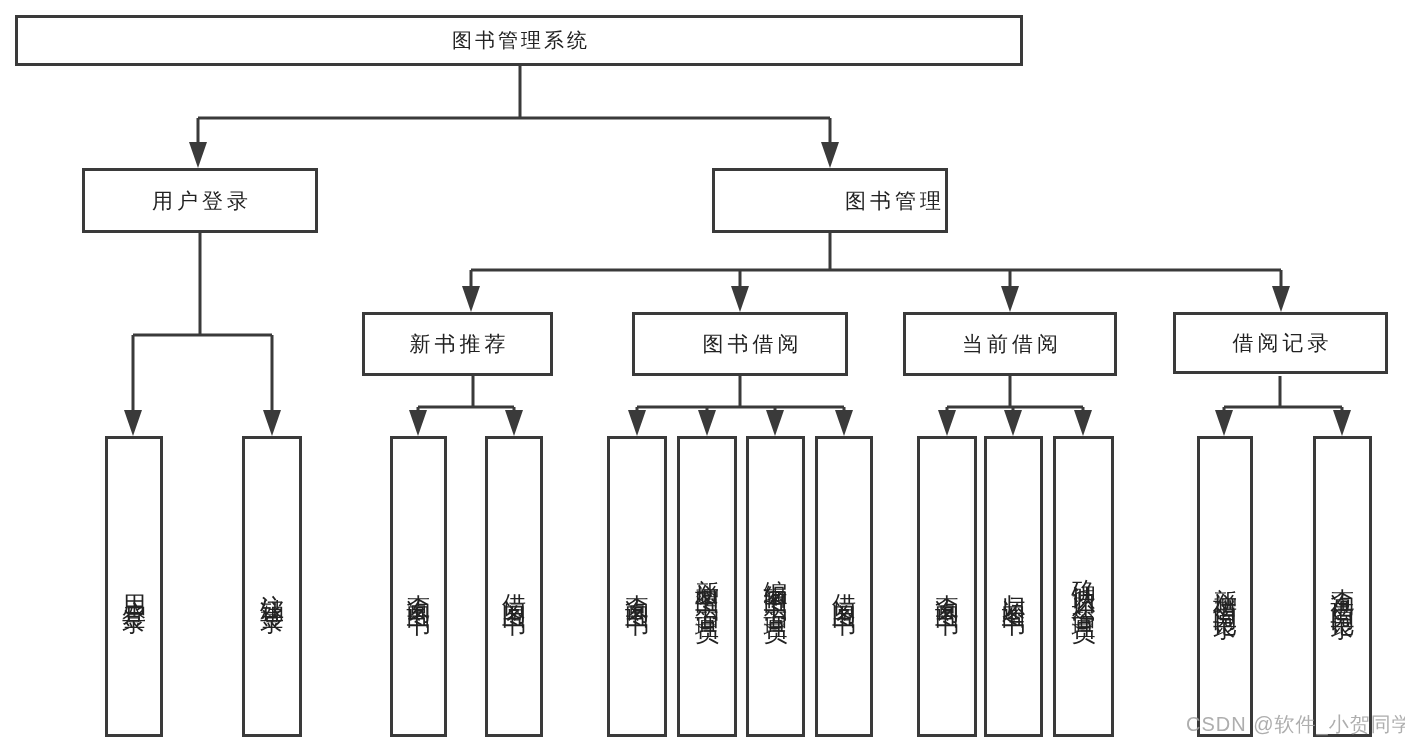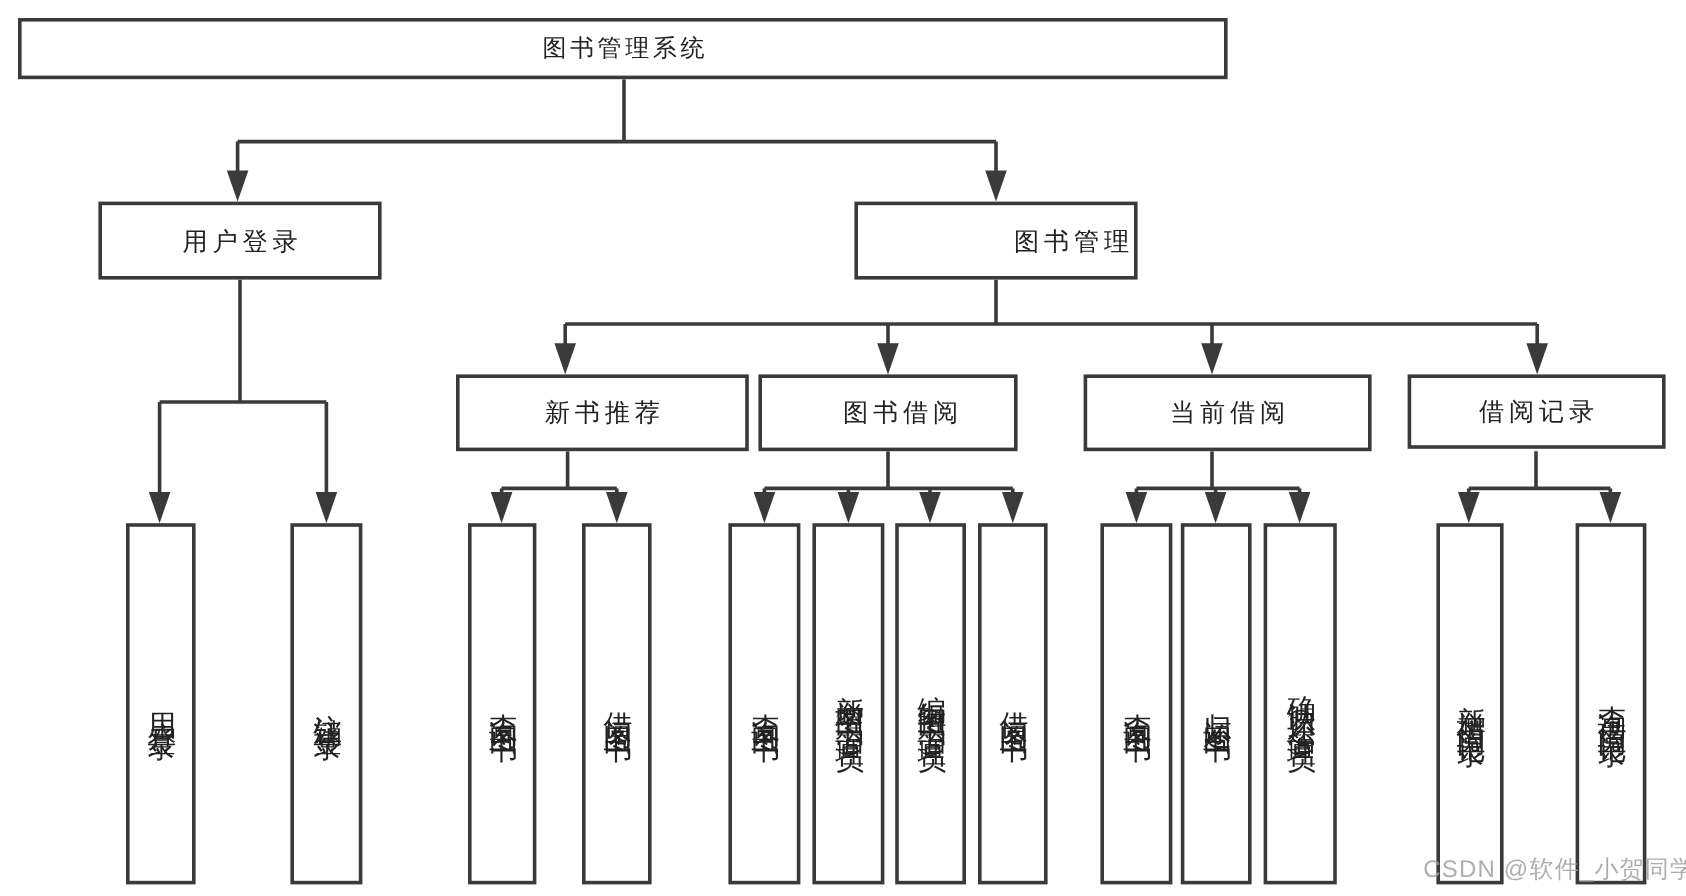--- a/index.html
+++ b/index.html
@@ -115,27 +115,27 @@
     <span class="htext">图书管理系统</span>
   </div>
 
   <div class="node node-h" style="left:82px; top:168px; width:236px; height:65px;">
     <span class="htext">用户登录</span>
   </div>
   <div class="node node-h" style="left:712px; top:168px; width:236px; height:65px;justify-content:flex-end;">
     <span class="htext">图书管理</span>
   </div>
 
-  <div class="node node-h" style="left:380px; top:312px; width:244px; height:64px;">
+  <div class="node node-h" style="left:362px; top:312px; width:191px; height:64px;">
     <span class="htext">新书推荐</span>
   </div>
   <div class="node node-h" style="left:632px; top:312px; width:216px; height:64px;padding-left:21px;">
     <span class="htext">图书借阅</span>
   </div>
-  <div class="node node-h" style="left:903px; top:312px; width:240px; height:64px;">
+  <div class="node node-h" style="left:903px; top:312px; width:214px; height:64px;">
     <span class="htext">当前借阅</span>
   </div>
   <div class="node node-h" style="left:1173px; top:312px; width:215px; height:62px;">
     <span class="htext">借阅记录</span>
   </div>
 
   <div class="node node-v" style="left:105px; top:436px; width:58px; height:301px;">
     <span class="vtext">用户登录</span>
   </div>
   <div class="node node-v" style="left:242px; top:436px; width:60px; height:301px;">

